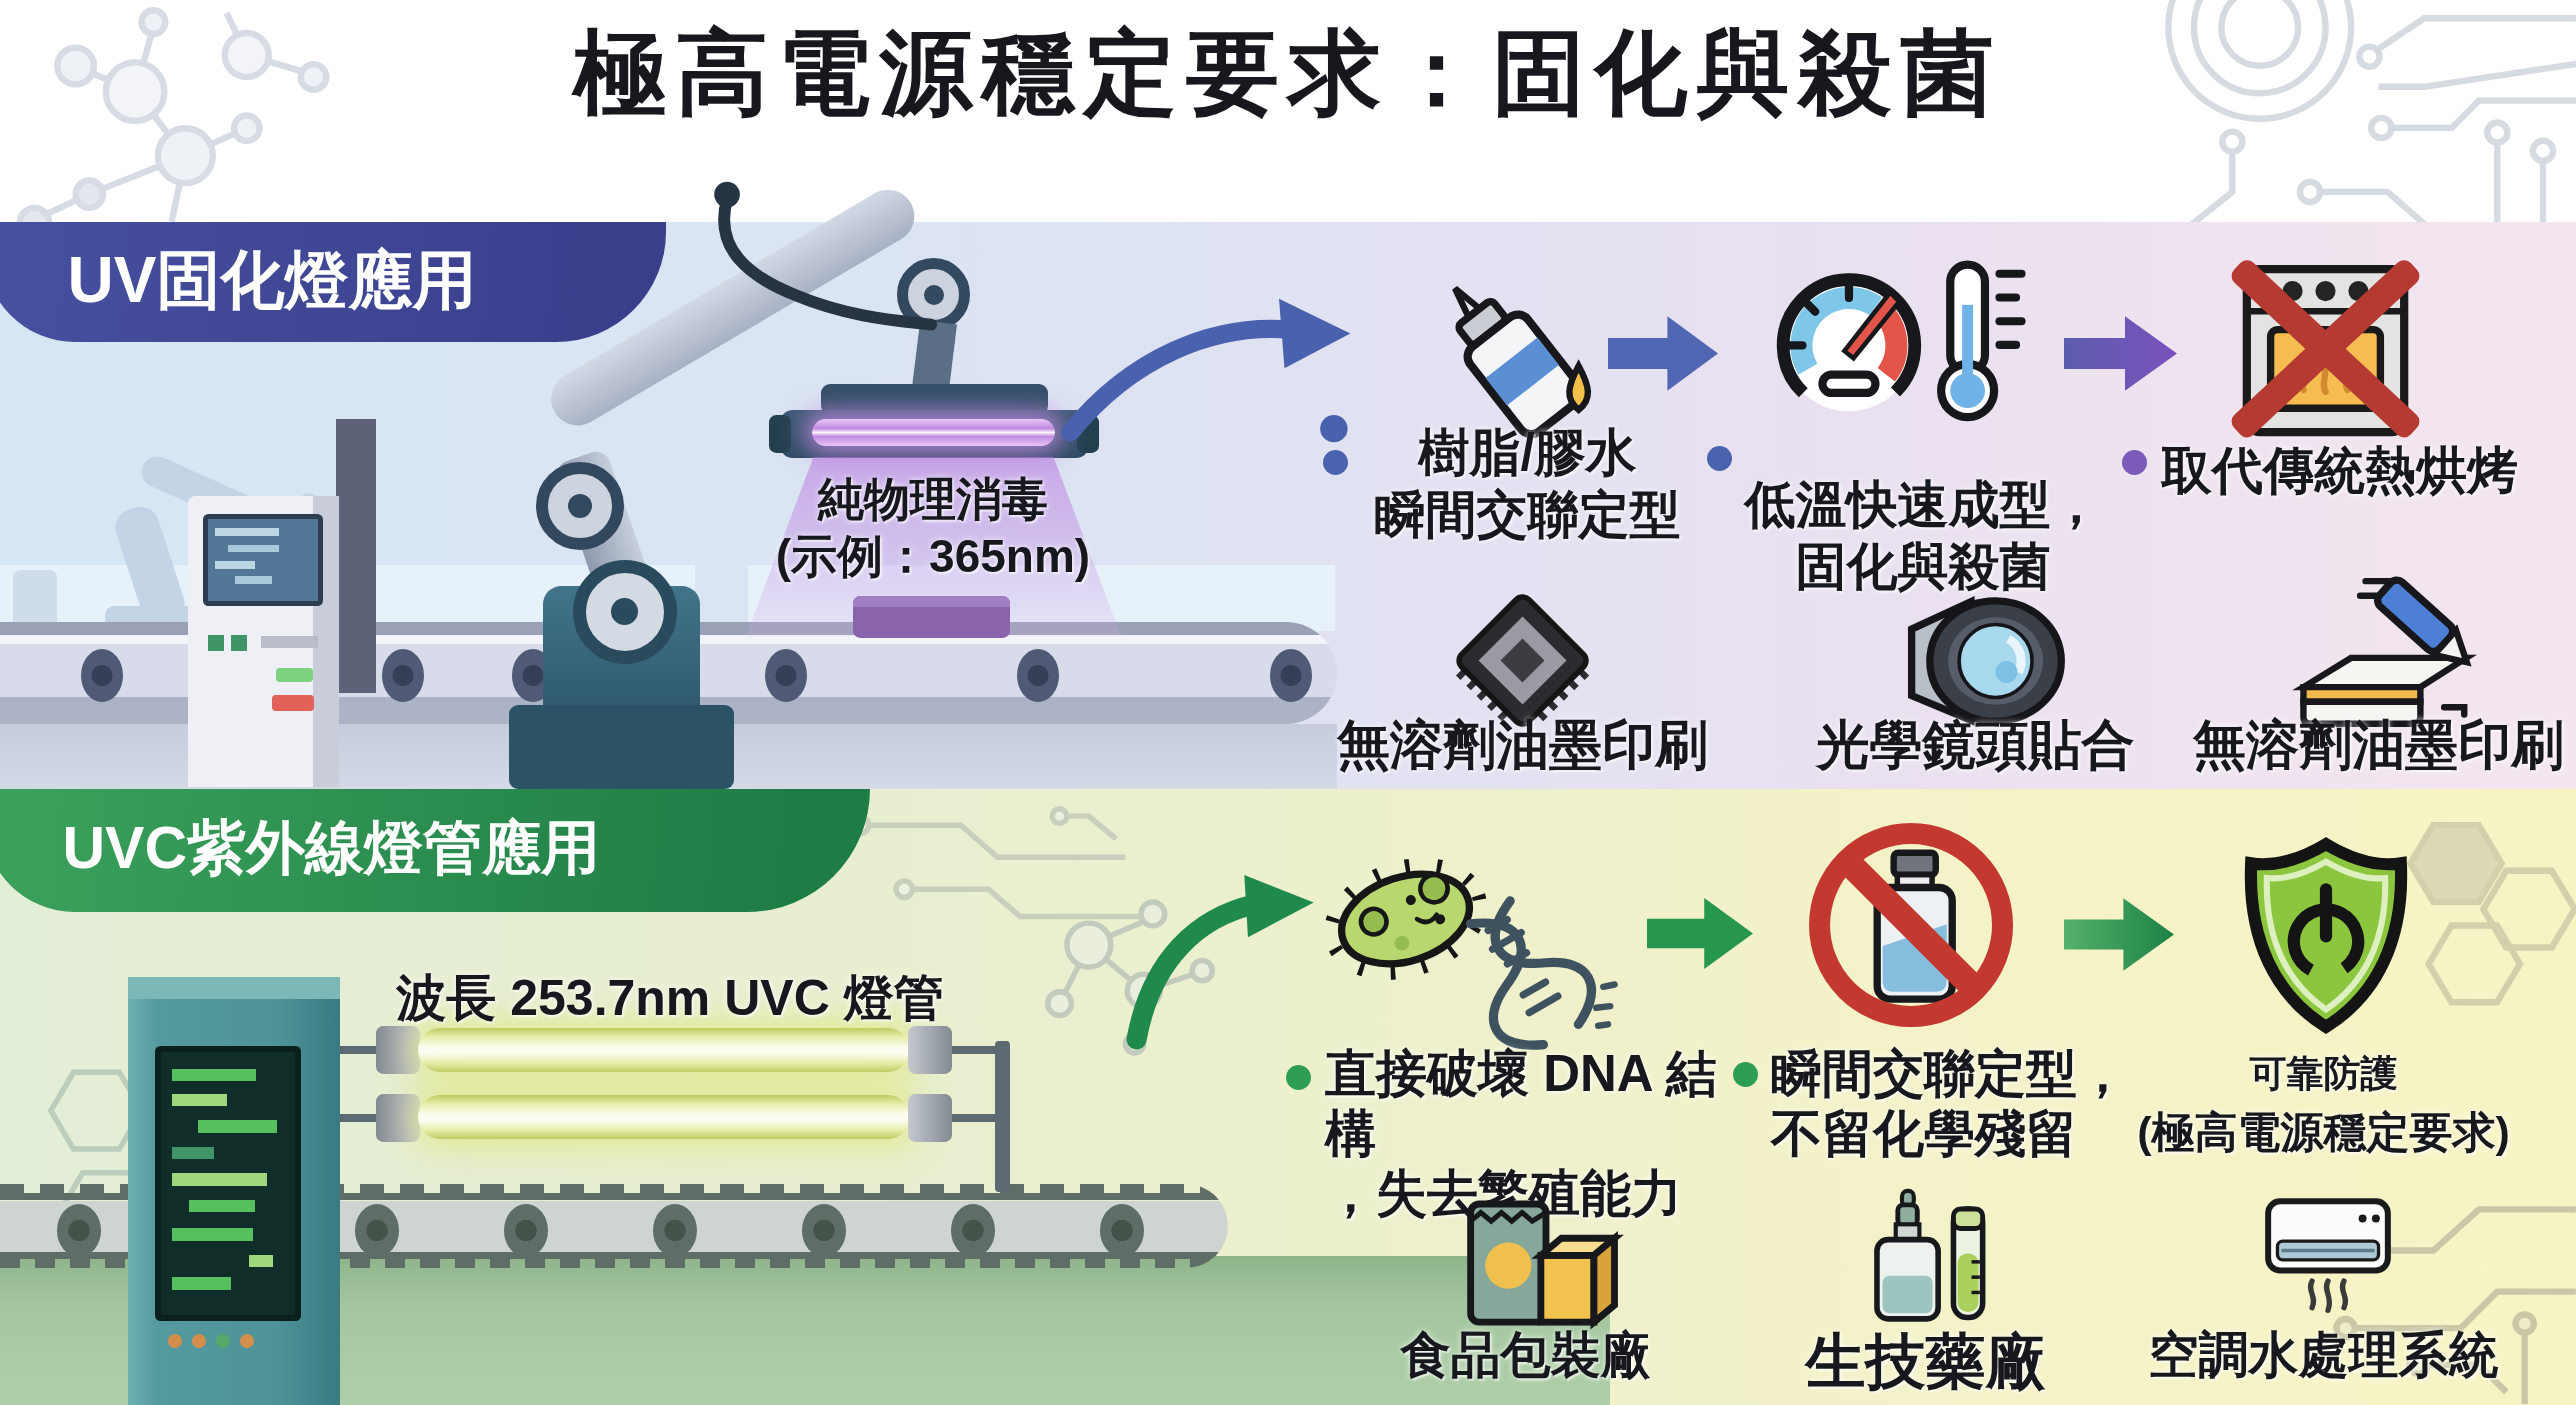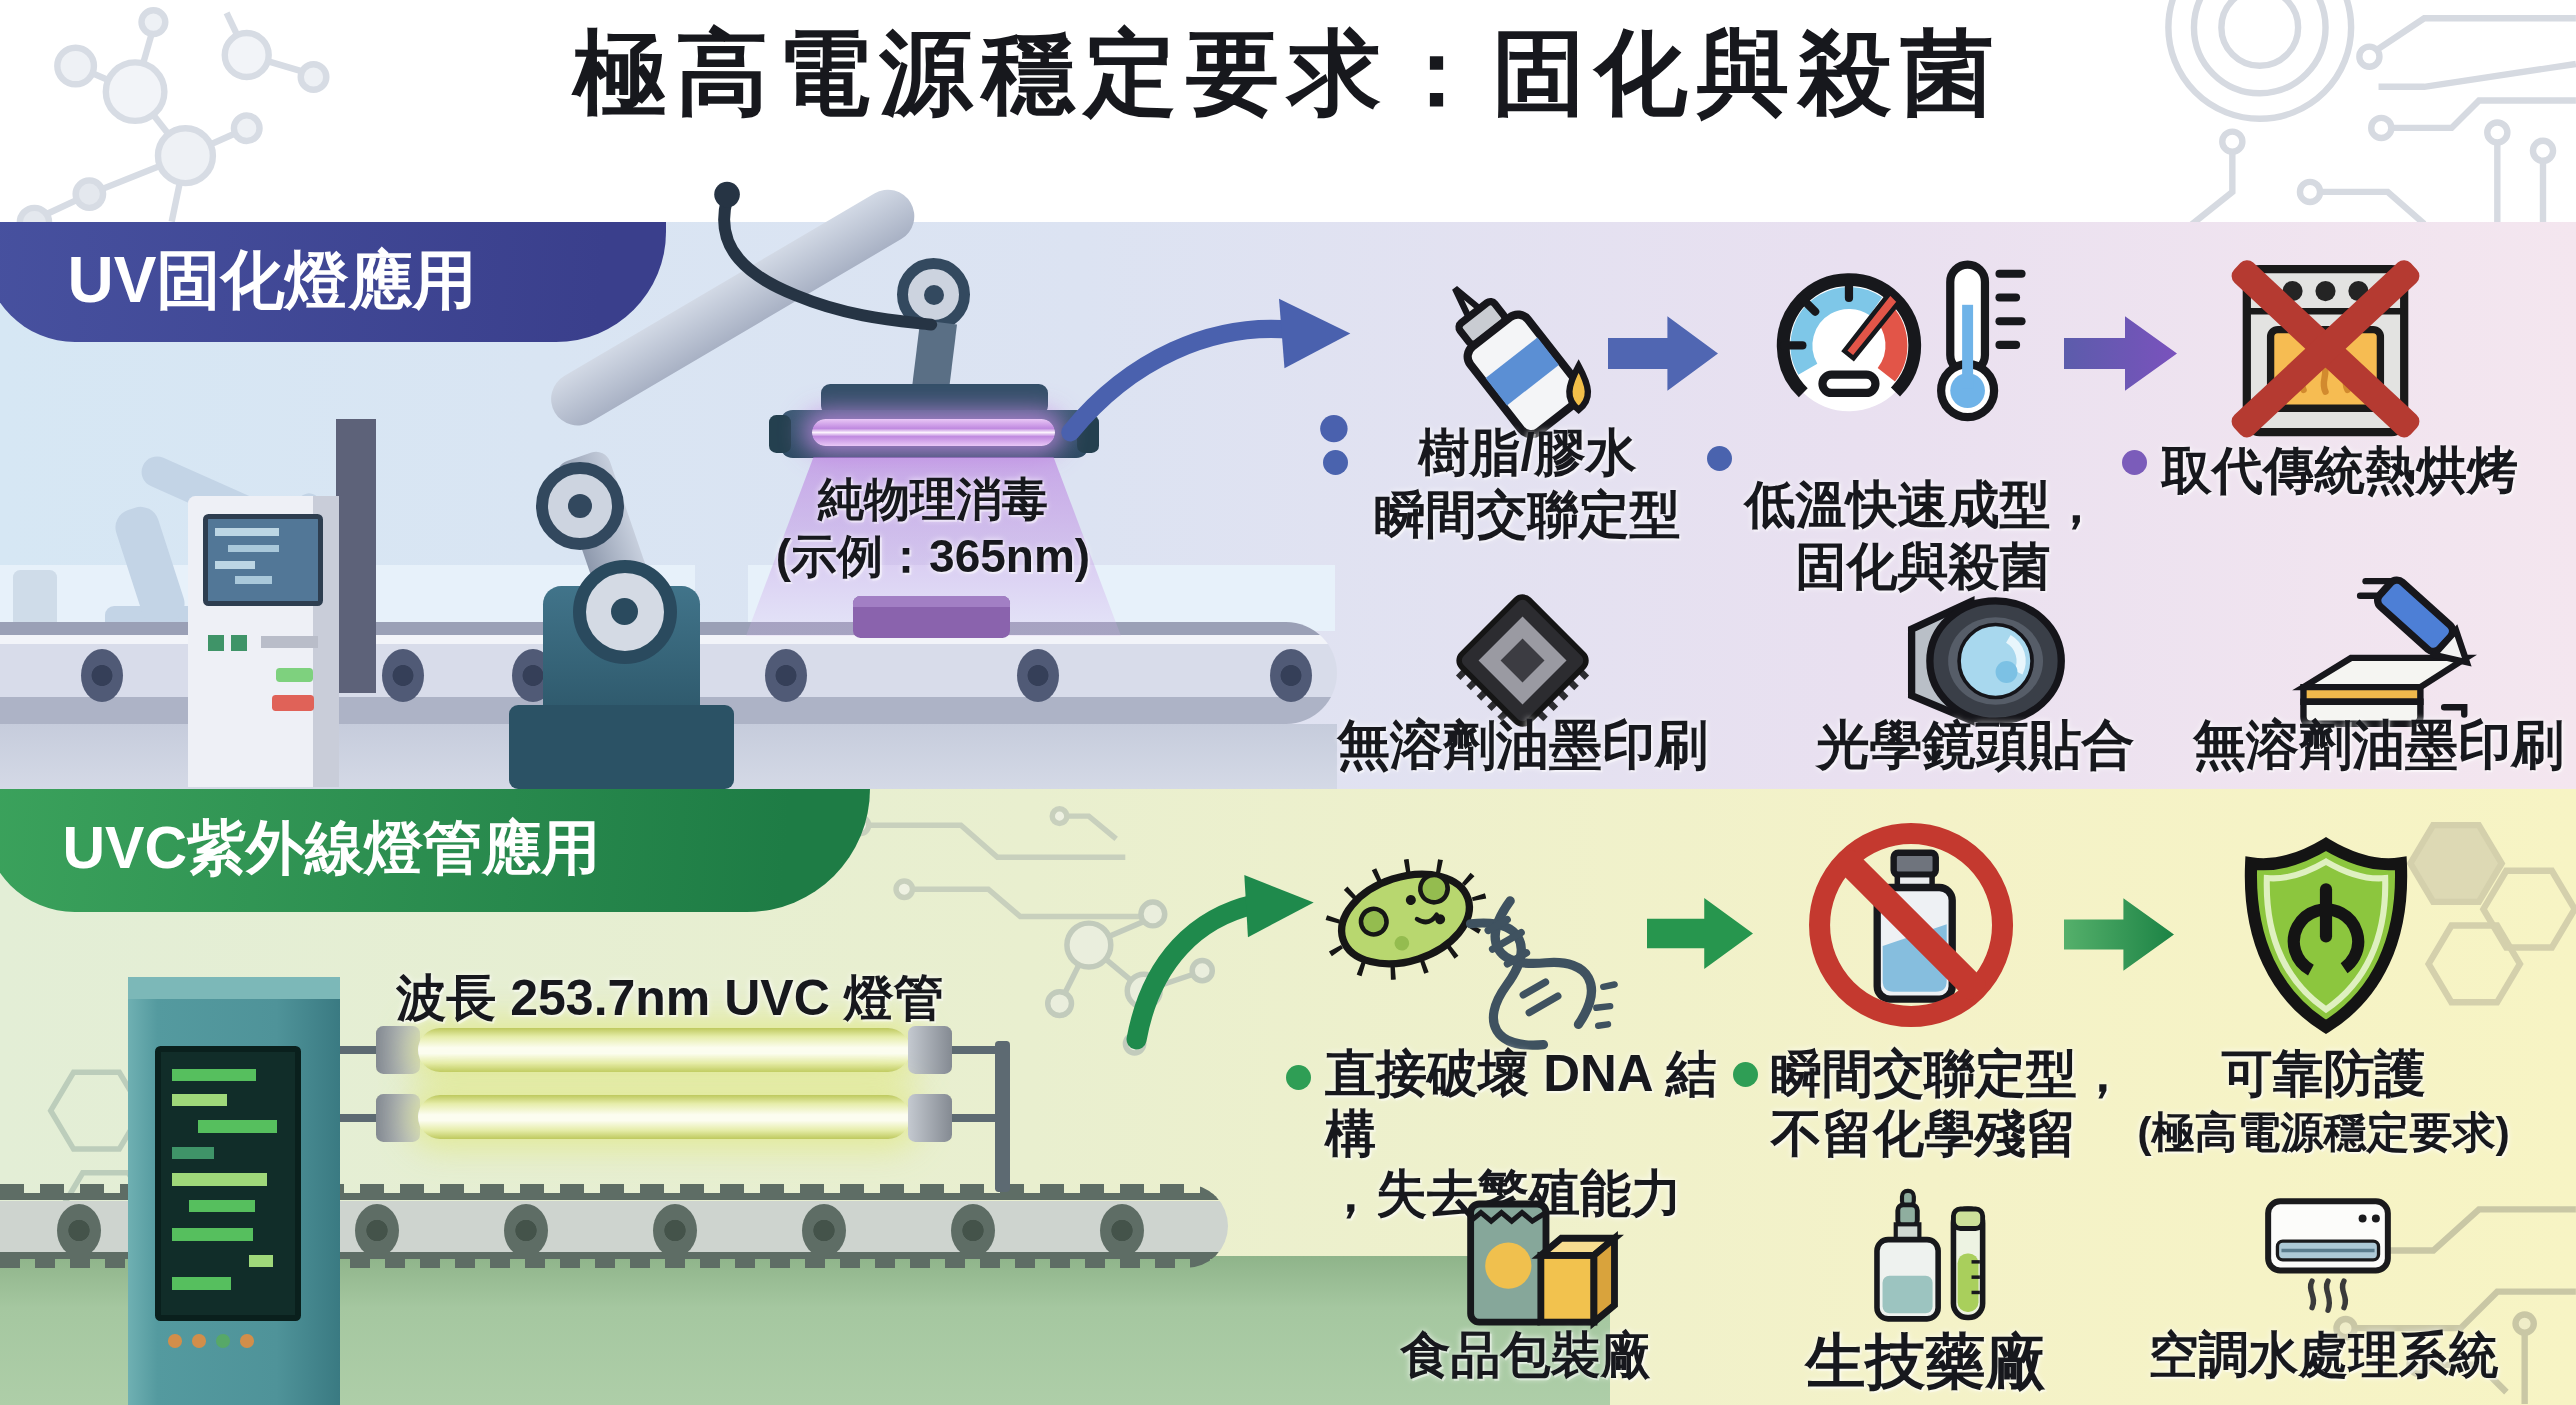--- a/index.html
+++ b/index.html
@@ -463,21 +463,21 @@
 
     <div class="arrow" style="left:2064px;top:106px;width:110px;height:79px;background:linear-gradient(90deg,#55b06b,#1c8345);"></div>
 
     <svg class="abs" style="left:2239px;top:46px;" width="174" height="201" viewBox="0 0 200 230">
       <path d="M100 10 C130 28 160 36 186 32 C190 120 158 184 100 220 C42 184 10 120 14 32 C40 36 70 28 100 10 Z" fill="#8cc63e" stroke="#141414" stroke-width="14"></path>
       <path d="M100 30 C124 44 148 51 168 49 C170 120 144 170 100 200 C56 170 30 120 32 49 C52 51 76 44 100 30 Z" fill="none" stroke="#dff0c0" stroke-width="7"></path>
       <circle cx="100" cy="122" r="37" fill="none" stroke="#141414" stroke-width="14" stroke-dasharray="192 41" transform="rotate(118 100 122)"></circle>
       <line x1="100" y1="62" x2="100" y2="116" stroke="#141414" stroke-width="14" stroke-linecap="round"></line>
     </svg>
     <div class="abs t ctr halo" style="left:2104px;top:255px;width:439px;">
-      <div style="font-size:51px;line-height:60px;">可靠防護</div>
+      <div style="font-size:37px;line-height:60px;">可靠防護</div>
       <div style="font-size:43px;line-height:57px;">(極高電源穩定要求)</div>
     </div>
 
     <svg class="abs" style="left:1438px;top:403px;" width="192" height="137" viewBox="0 0 220 160">
       <rect x="36" y="14" width="88" height="138" rx="10" fill="#86a79a" stroke="#17181c" stroke-width="8"></rect>
       <path d="M36 34 L48 24 L60 34 L72 24 L84 34 L96 24 L108 34 L124 24" stroke="#17181c" stroke-width="6" fill="none"></path>
       <circle cx="80" cy="86" r="27" fill="#f0c04e"></circle>
       <rect x="118" y="74" width="62" height="78" fill="#f2c24e" stroke="#17181c" stroke-width="8"></rect>
       <path d="M118 74 L142 54 L204 54 L180 74 Z" fill="#f8dd90" stroke="#17181c" stroke-width="8"></path>
       <path d="M180 74 L204 54 L204 132 L180 152 Z" fill="#d9a33c" stroke="#17181c" stroke-width="8"></path>

